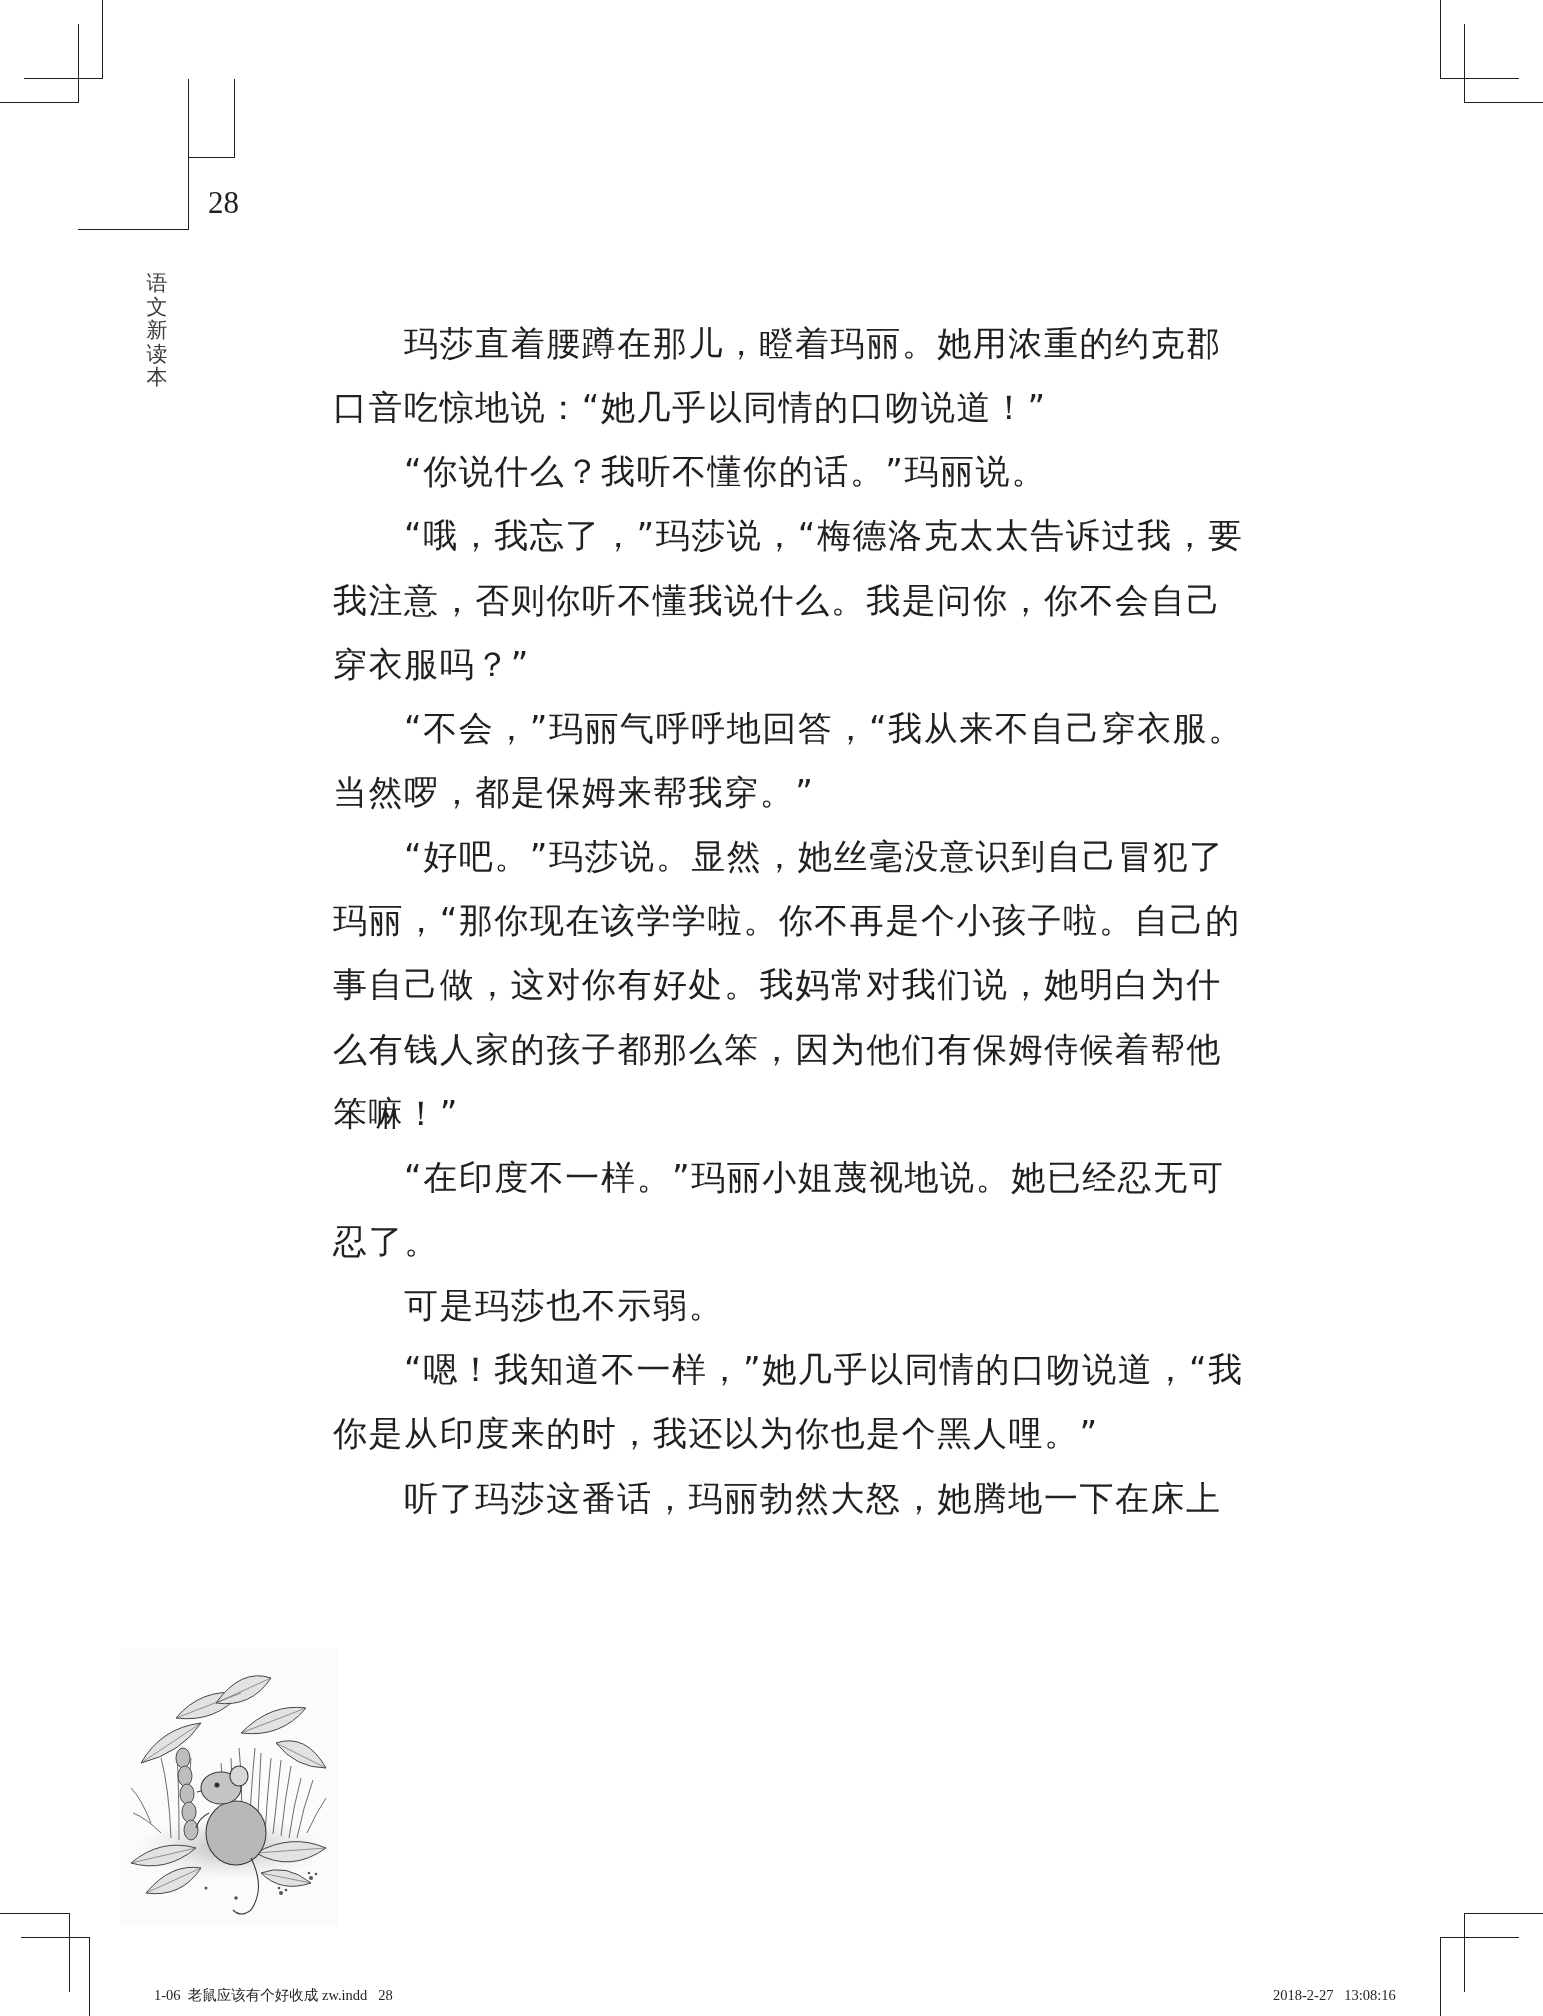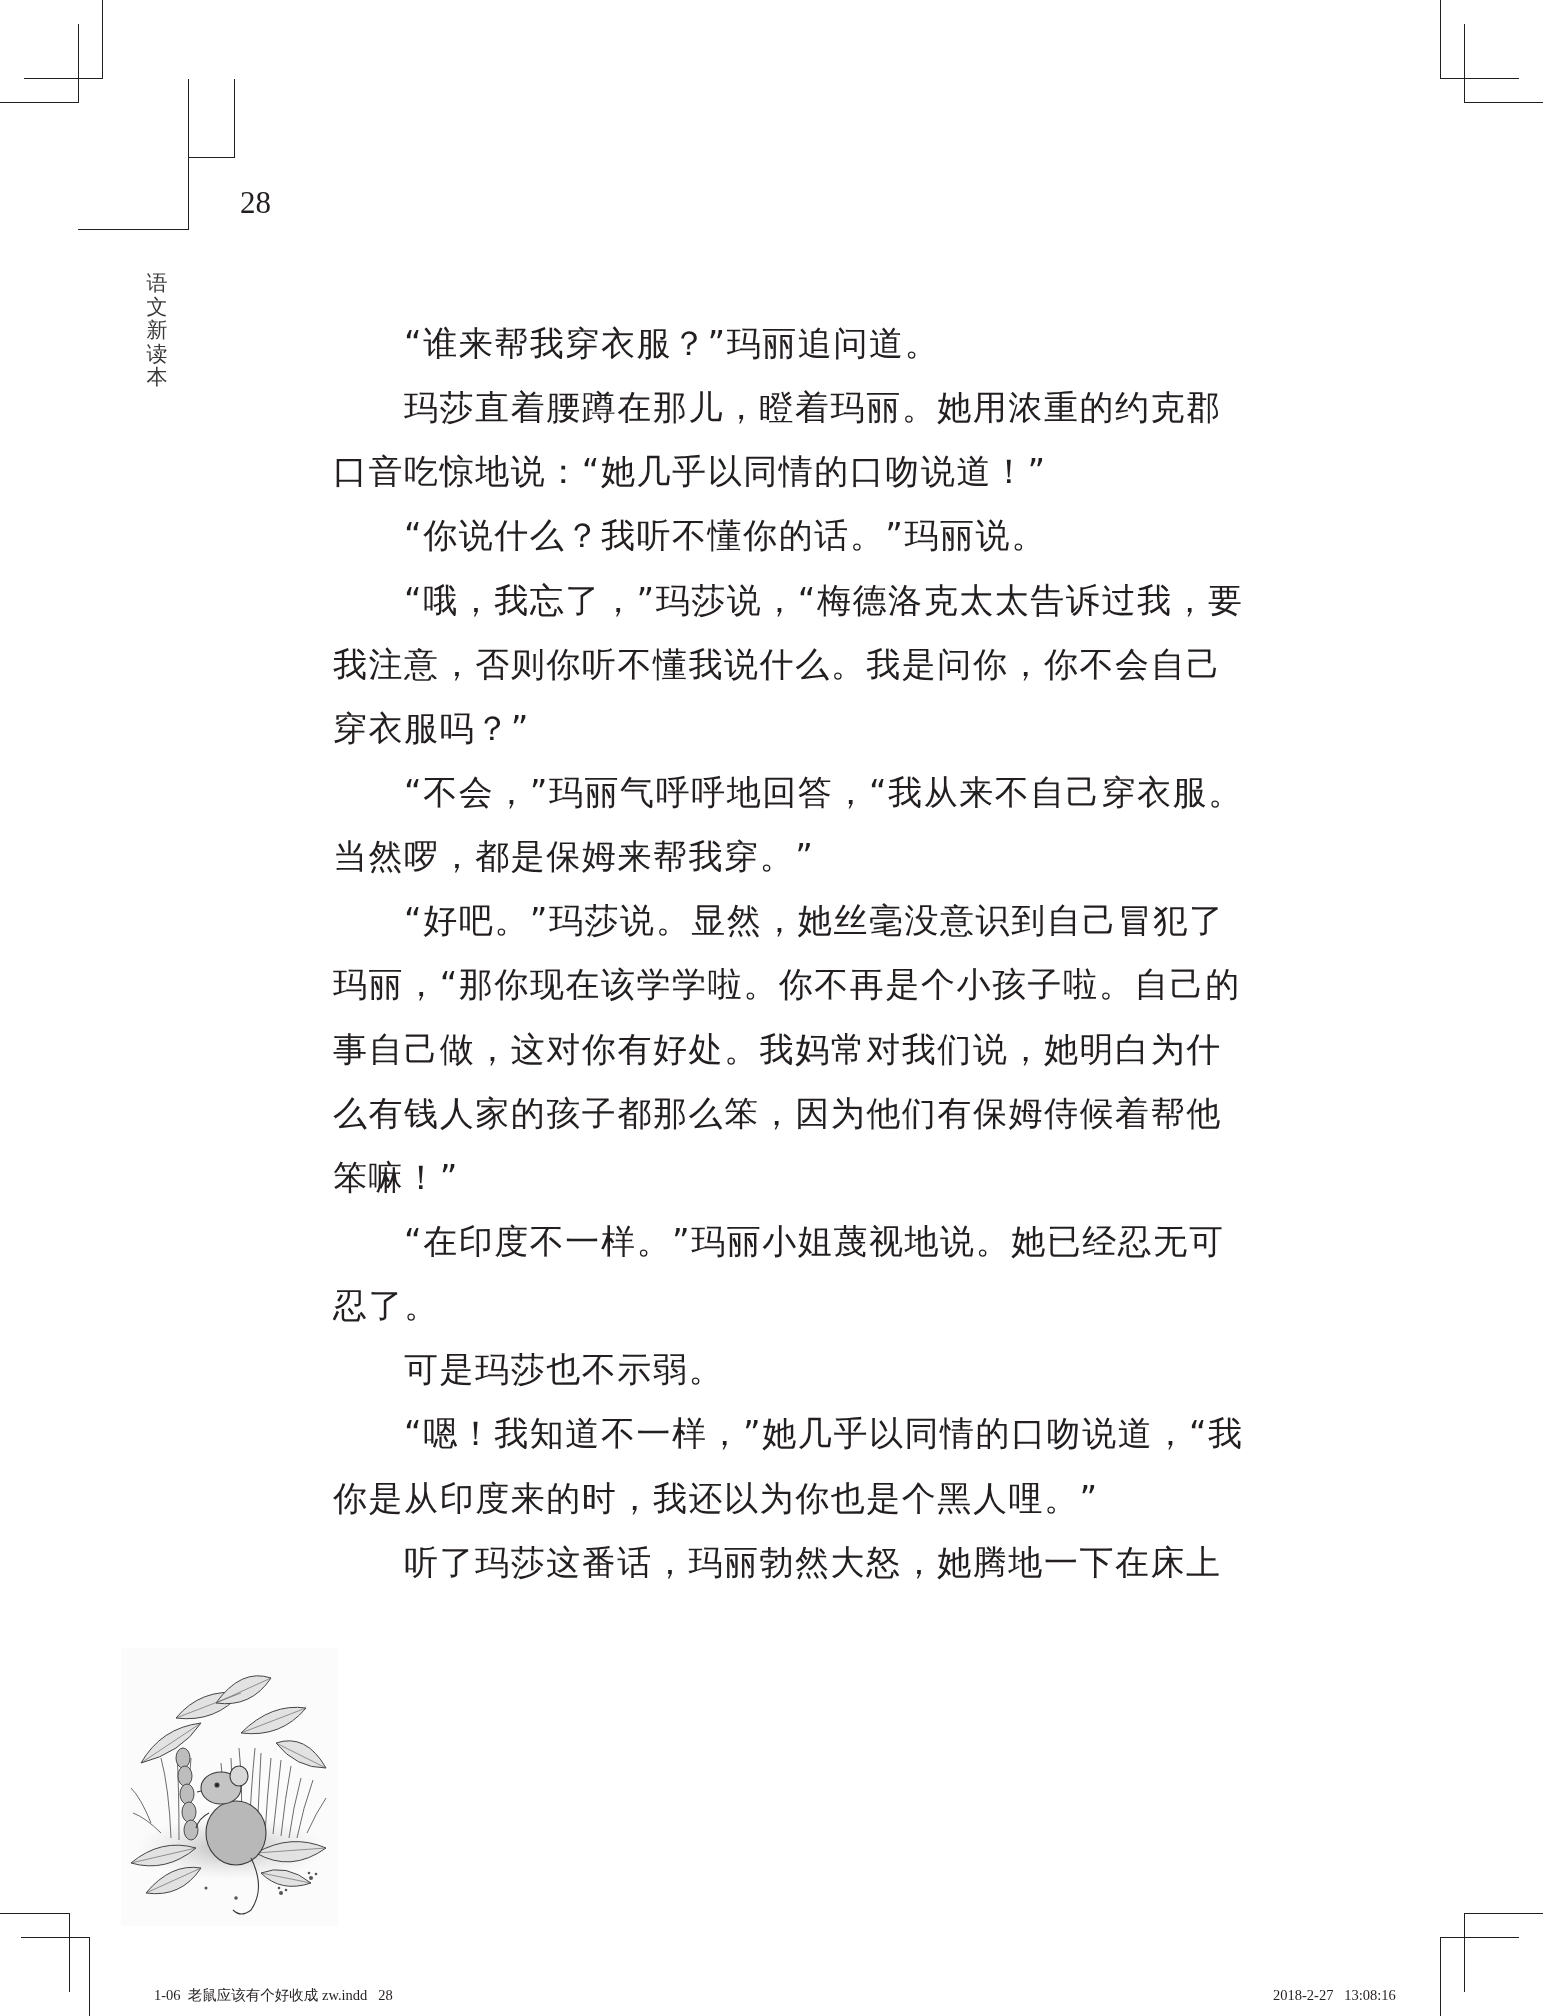--- a/index.html
+++ b/index.html
@@ -9,21 +9,21 @@
     font-family: "DejaVu Sans", "Liberation Sans", sans-serif;
     color: #231f20;
   }
   .ln { position: absolute; background: #231f20; }
   .h { height: 1.4px; }
   .v { width: 1.4px; }
 
   .page-number {
     position: absolute; left: 208px; top: 186px;
     font-family: "Liberation Serif", "DejaVu Serif", serif;
-    font-size: 31px; line-height: 34px; color: #231f20; margin-left: 32px;
+    font-size: 31px; line-height: 34px; color: #231f20;
   }
   .running-head {
     position: absolute; left: 145px; top: 272px; width: 24px;
     font-size: 21px; line-height: 23.6px; color: #3a3a3a;
     text-align: center;
   }
   .running-head span { display: block; }
 
   .body-text {
     position: absolute; left: 333px; top: 311px; width: 860px;
@@ -91,21 +91,20 @@
 
 <div class="running-head">
   <span>语</span>
   <span>文</span>
   <span>新</span>
   <span>读</span>
   <span>本</span>
 </div>
 
 <div class="body-text">
-  <div class="line indent">“谁来帮我穿衣服？”玛丽追问道。</div>
   <div class="line indent">玛莎直着腰蹲在那儿，瞪着玛丽。她用浓重的约克郡</div>
   <div class="line">口音吃惊地说：“她几乎以同情的口吻说道！”</div>
   <div class="line indent">“你说什么？我听不懂你的话。”玛丽说。</div>
   <div class="line indent">“哦，我忘了，”玛莎说，“梅德洛克太太告诉过我，要</div>
   <div class="line">我注意，否则你听不懂我说什么。我是问你，你不会自己</div>
   <div class="line">穿衣服吗？”</div>
   <div class="line indent">“不会，”玛丽气呼呼地回答，“我从来不自己穿衣服。</div>
   <div class="line">当然啰，都是保姆来帮我穿。”</div>
   <div class="line indent">“好吧。”玛莎说。显然，她丝毫没意识到自己冒犯了</div>
   <div class="line">玛丽，“那你现在该学学啦。你不再是个小孩子啦。自己的</div>

